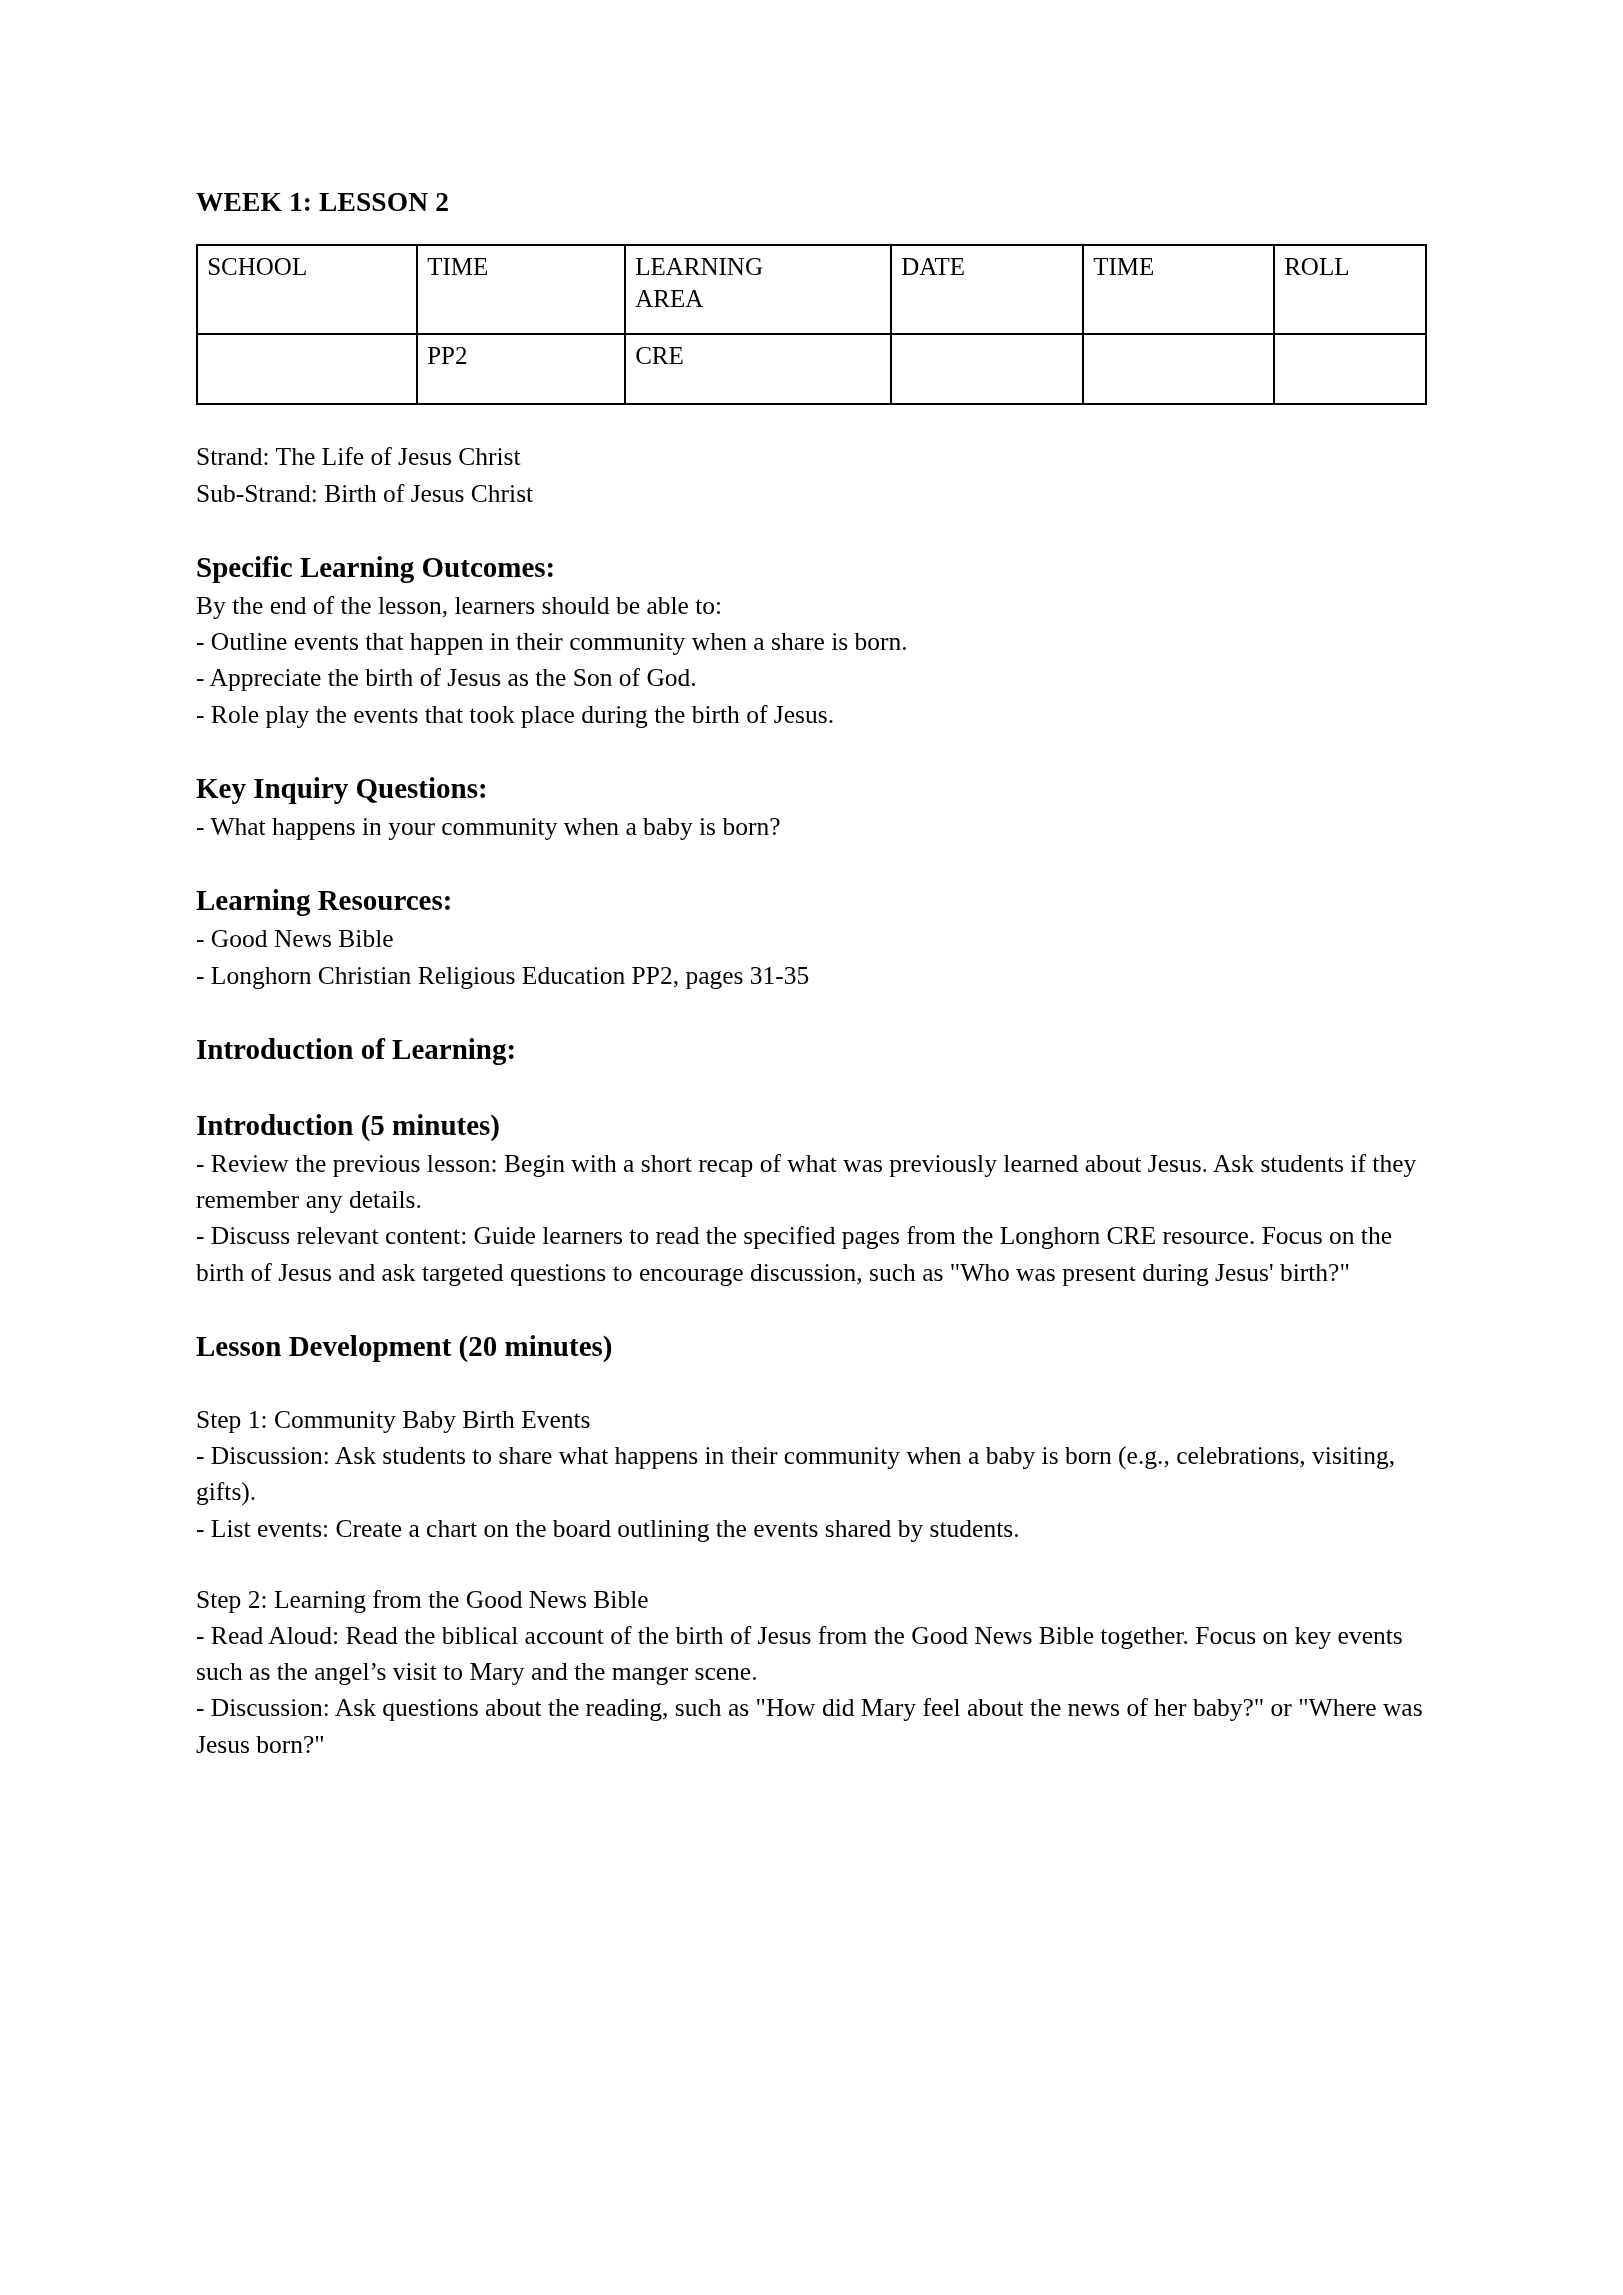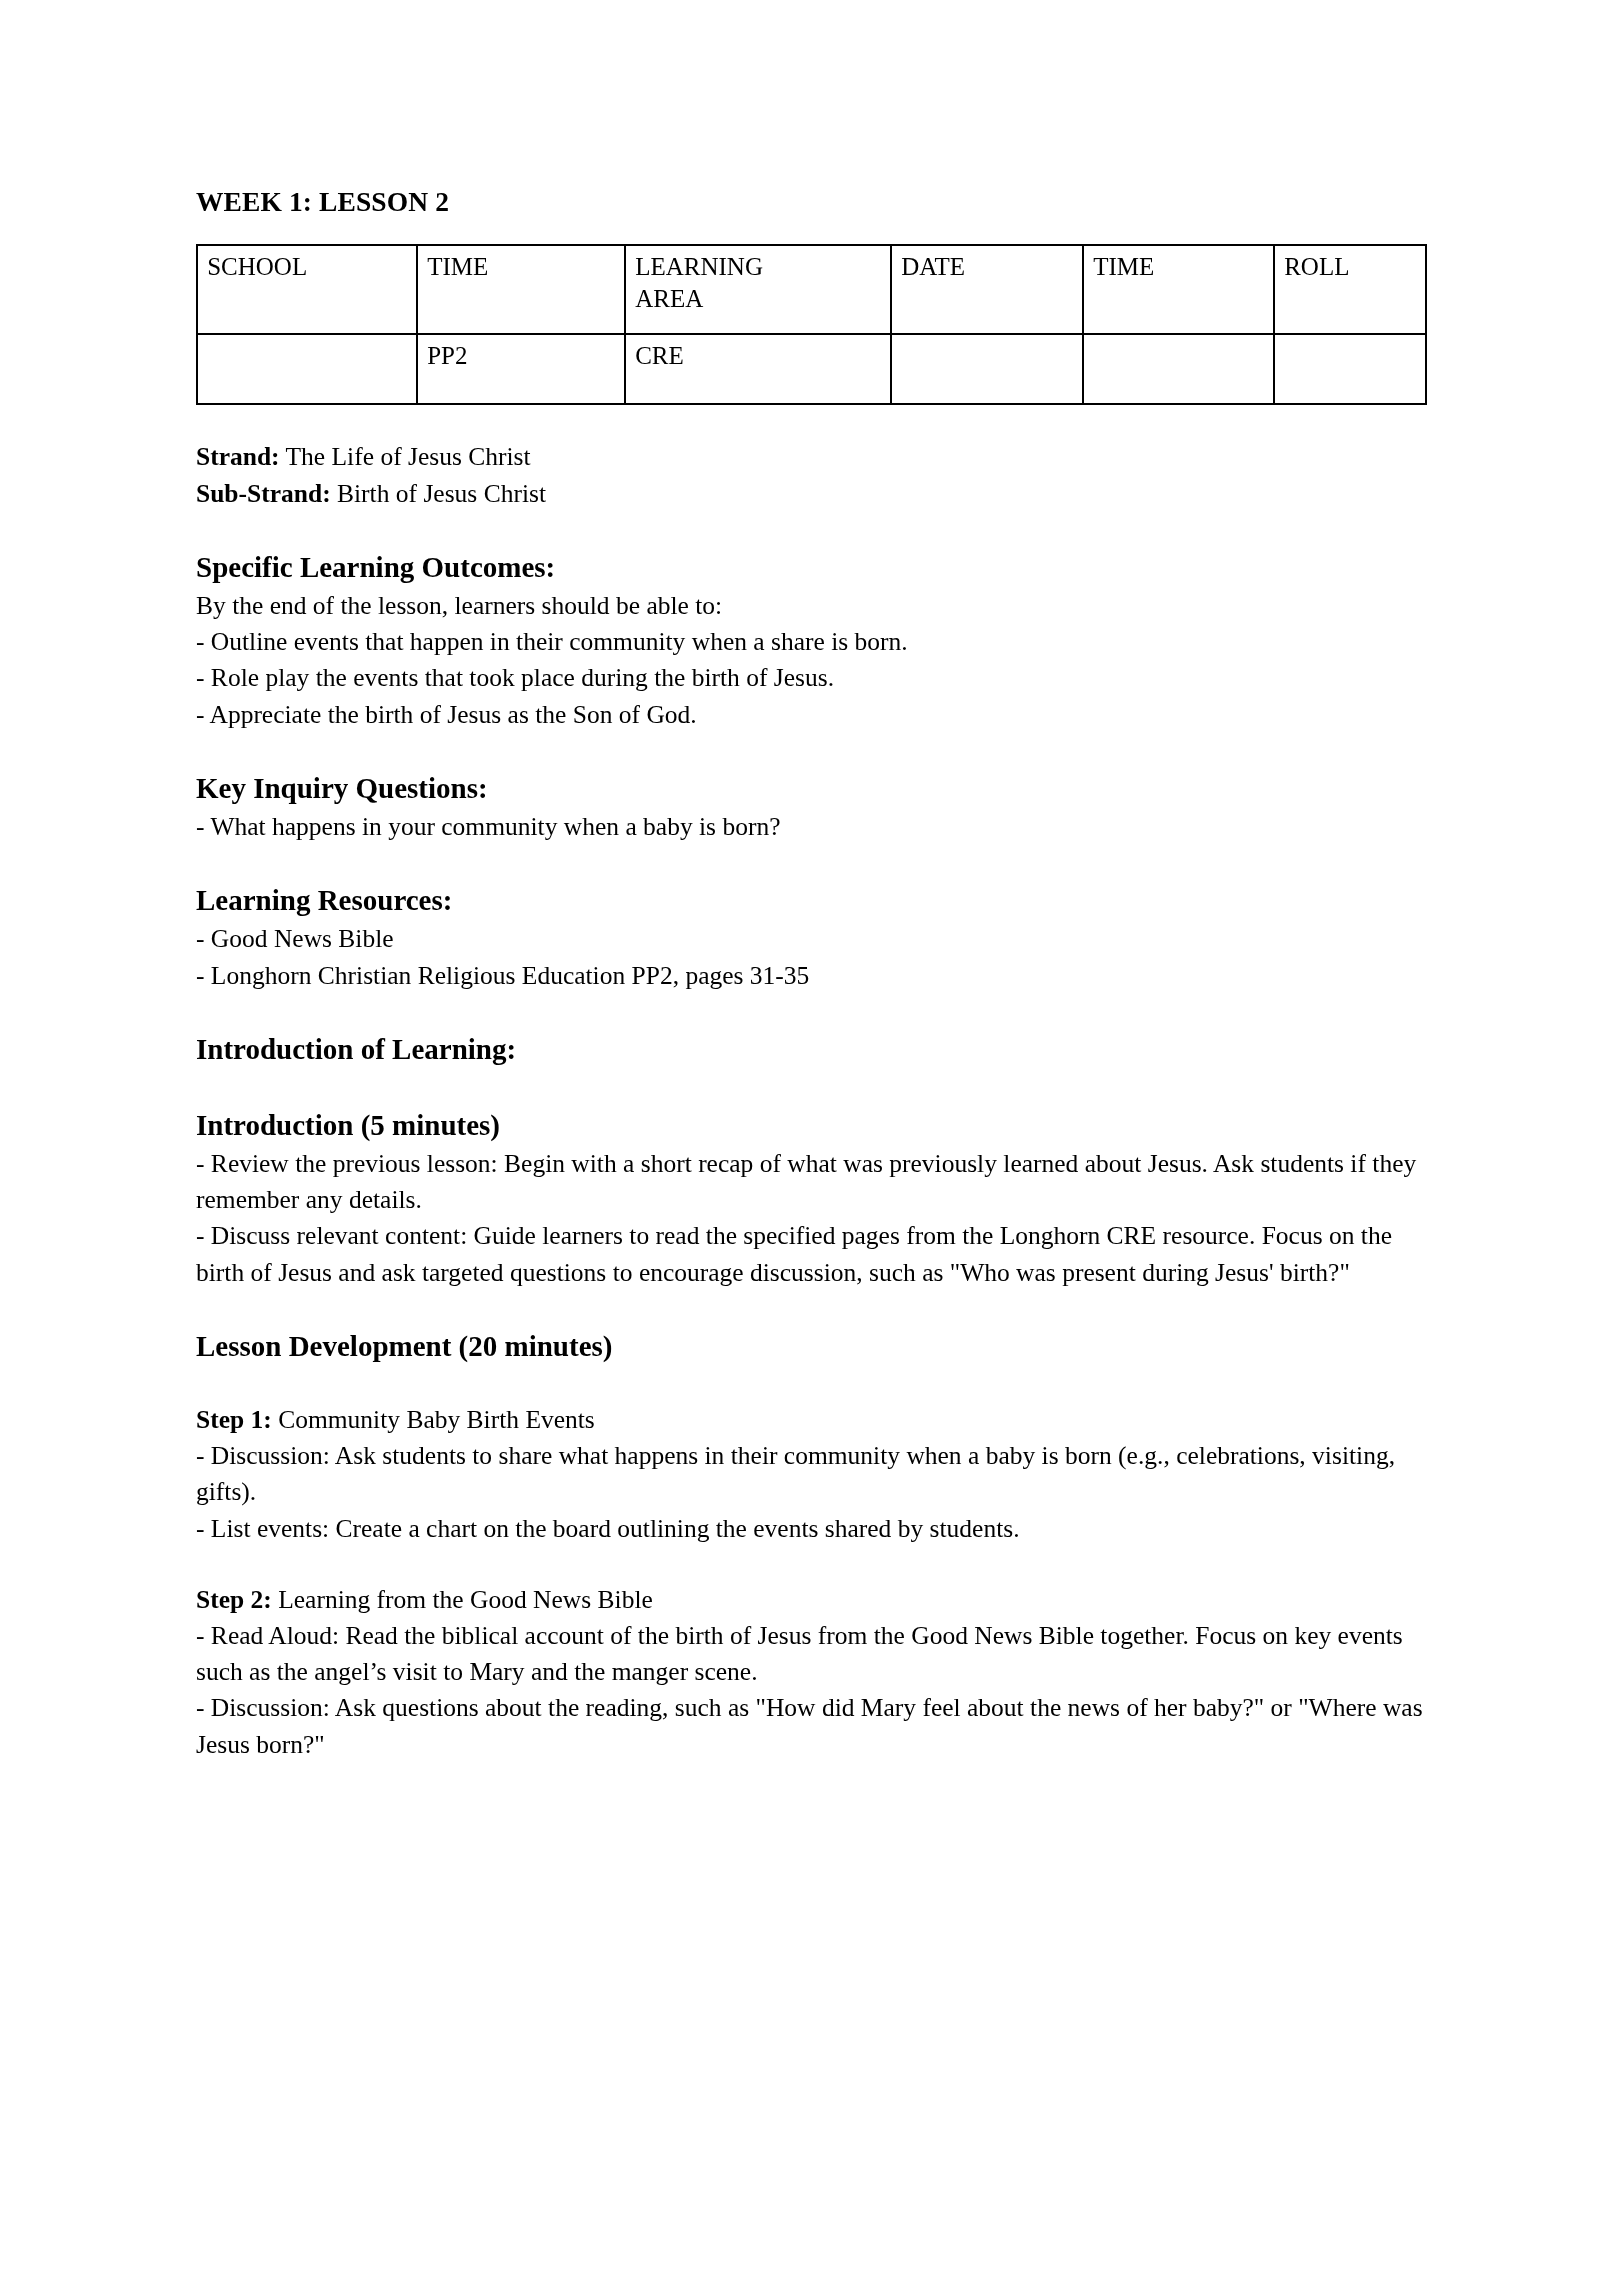--- a/index.html
+++ b/index.html
@@ -53,21 +53,21 @@
 
   .body-text {
     font-size: 25.5px;
     line-height: 1.42;
     margin: 0;
     max-width: 1230px;
     text-align: left;
   }
   .gap-lg { height: 35px; }
   .block-after-table { height: 34px; }
-  b, .b { font-weight: bold; }
+  b, .b { font-weight: normal; }
   .section-head {
     font-size: 29px;
     font-weight: bold;
     line-height: 1.42;
     margin: 0;
   }
   .line { display: block; }
 </style>
 </head>
 <body>
@@ -112,22 +112,22 @@
 
   <p class="body-text"><b>Strand:</b><span> The Life of Jesus Christ</span></p>
 
   <p class="body-text"><b>Sub-Strand:</b><span> Birth of Jesus Christ</span></p>
 
   <div class="gap-lg"></div>
 
   <p class="section-head"> Specific Learning Outcomes:</p>
   <p class="body-text">By the end of the lesson, learners should be able to:</p>
   <p class="body-text">- Outline events that happen in their community when a share is born.</p>
+  <p class="body-text">- Appreciate the birth of Jesus as the Son of God.</p>
   <p class="body-text">- Role play the events that took place during the birth of Jesus.</p>
-  <p class="body-text">- Appreciate the birth of Jesus as the Son of God.</p>
 
   <div class="gap-lg"></div>
 
   <p class="section-head"> Key Inquiry Questions:</p>
   <p class="body-text">- What happens in your community when a baby is born?</p>
 
   <div class="gap-lg"></div>
 
   <p class="section-head">Learning Resources:</p>
   <p class="body-text">- Good News Bible</p>

